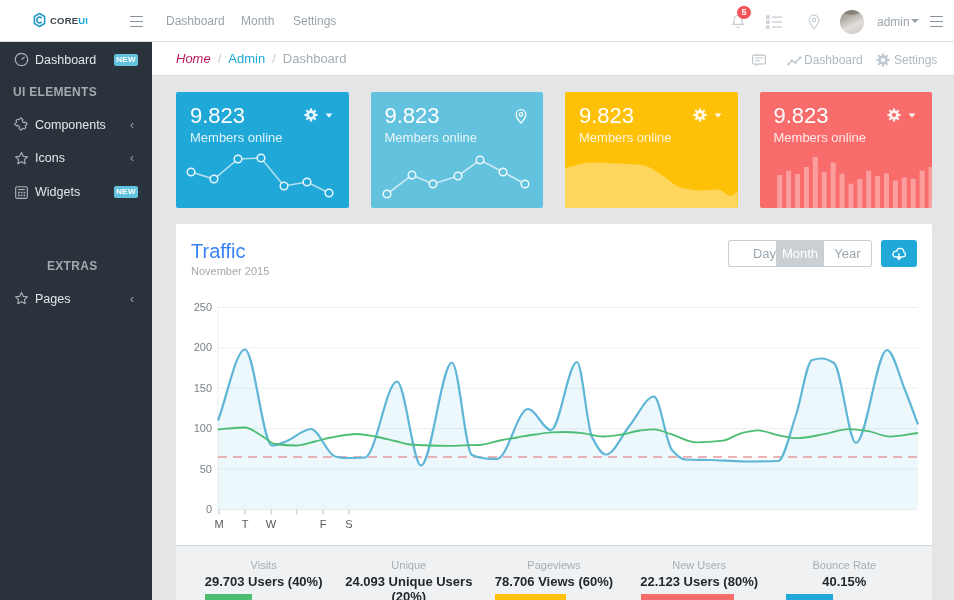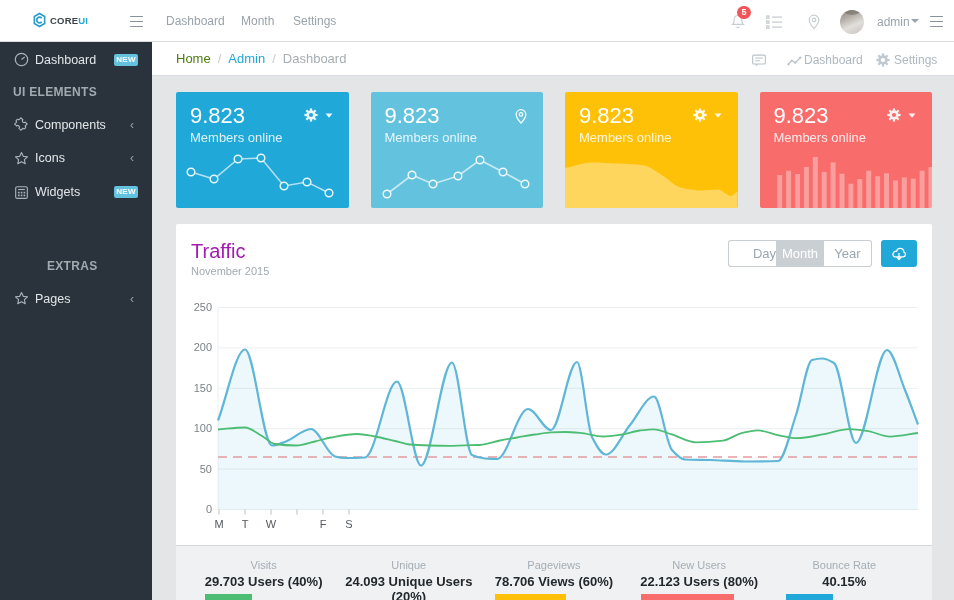--- a/index.html
+++ b/index.html
@@ -27,37 +27,37 @@
 .sb .item{position:absolute;left:0;width:152px;height:34px;display:flex;align-items:center;}
 .sb .item svg{position:absolute;left:14px;}
 .sb .item .lbl{position:absolute;left:35px;}
 .sb .title{position:absolute;left:13px;font-size:12px;font-weight:bold;color:#a2aab0;letter-spacing:.3px;}
 .sb .new{position:absolute;left:114px;top:11px;width:24px;height:12px;background:#63c2de;color:#fff;font-size:8px;font-weight:bold;text-align:center;line-height:12px;border-radius:2px;letter-spacing:.3px;}
 .sb .chev{position:absolute;left:130px;color:#99a1a8;font-size:12px;line-height:10px;}
 
 .bc{position:absolute;left:152px;top:42px;width:802px;height:34px;background:#fff;border-bottom:1px solid #d8dbe0;font-size:13px;}
 .bc .in{position:absolute;left:24px;top:9px;}
 .bc .sep{color:#c6ccd2;padding:0 7px;}
-.bc .home{color:#4d7c0f;}
+.bc .home{color:#be185d;font-style:italic;}
 .bc .adm{color:#20a8d8;}
 .bc .cur{color:#a6adb3;}
 .bc .right{position:absolute;left:0;top:9px;width:802px;height:20px;color:#aeb8c0;font-size:12px;}
 
 .card{position:absolute;border-radius:2px;color:#fff;overflow:hidden;padding-left:15px;}
 .c1{left:176px;top:92px;width:172.5px;height:116px;background:#20a8d8;}
 .c2{left:370.5px;top:92px;width:172.5px;height:116px;background:#63c2de;}
 .c3{left:565px;top:92px;width:172.5px;height:116px;background:#ffc107;}
 .c4{left:759.5px;top:92px;width:172.5px;height:116px;background:#f86c6b;}
 .card .num{position:absolute;left:14px;top:11px;font-size:22px;font-weight:500;}
 .card .sub{position:absolute;left:14px;top:38px;font-size:13px;color:rgba(255,255,255,.85);}
 .card svg.mini{position:absolute;left:0;top:0;}
 .card .cicon{position:absolute;top:16px;right:15px;}
 
 .traffic{position:absolute;left:176px;top:224px;width:756px;height:380px;background:#fff;border-radius:2px;}
-.traffic .t1{position:absolute;left:15px;top:16px;font-size:20px;color:#a21caf;text-align:center;}
+.traffic .t1{position:absolute;left:15px;top:16px;font-size:20px;color:#3b82f6;text-align:center;}
 .traffic .t2{position:absolute;left:15px;top:41px;font-size:11px;color:#a2aab1;}
 .btng{position:absolute;right:60px;top:16px;display:flex;height:27px;font-size:13px;}
 .btng div{width:48px;height:27px;line-height:25px;text-align:center;border:1px solid #c8ced3;color:#9aa6af;background:#fff;}
 .btng .b1{border-radius:3px 0 0 3px;border-right:none;text-align:right;}
 .btng .b3{border-radius:0 3px 3px 0;border-left:none;}
 .btng .act{background:#cacfd4;color:#fff;border-color:#c8ced3;}
 .cloudbtn{position:absolute;right:15px;top:16px;width:36px;height:27px;background:#20a8d8;border-radius:3px;}
 .cloudbtn svg{position:absolute;left:9px;top:6px;}
 
 .tfoot{position:absolute;left:0px;top:321px;width:756px;height:59px;background:#eff1f3;border-top:1px solid #d1d6da;display:flex;padding:0 15px;}

